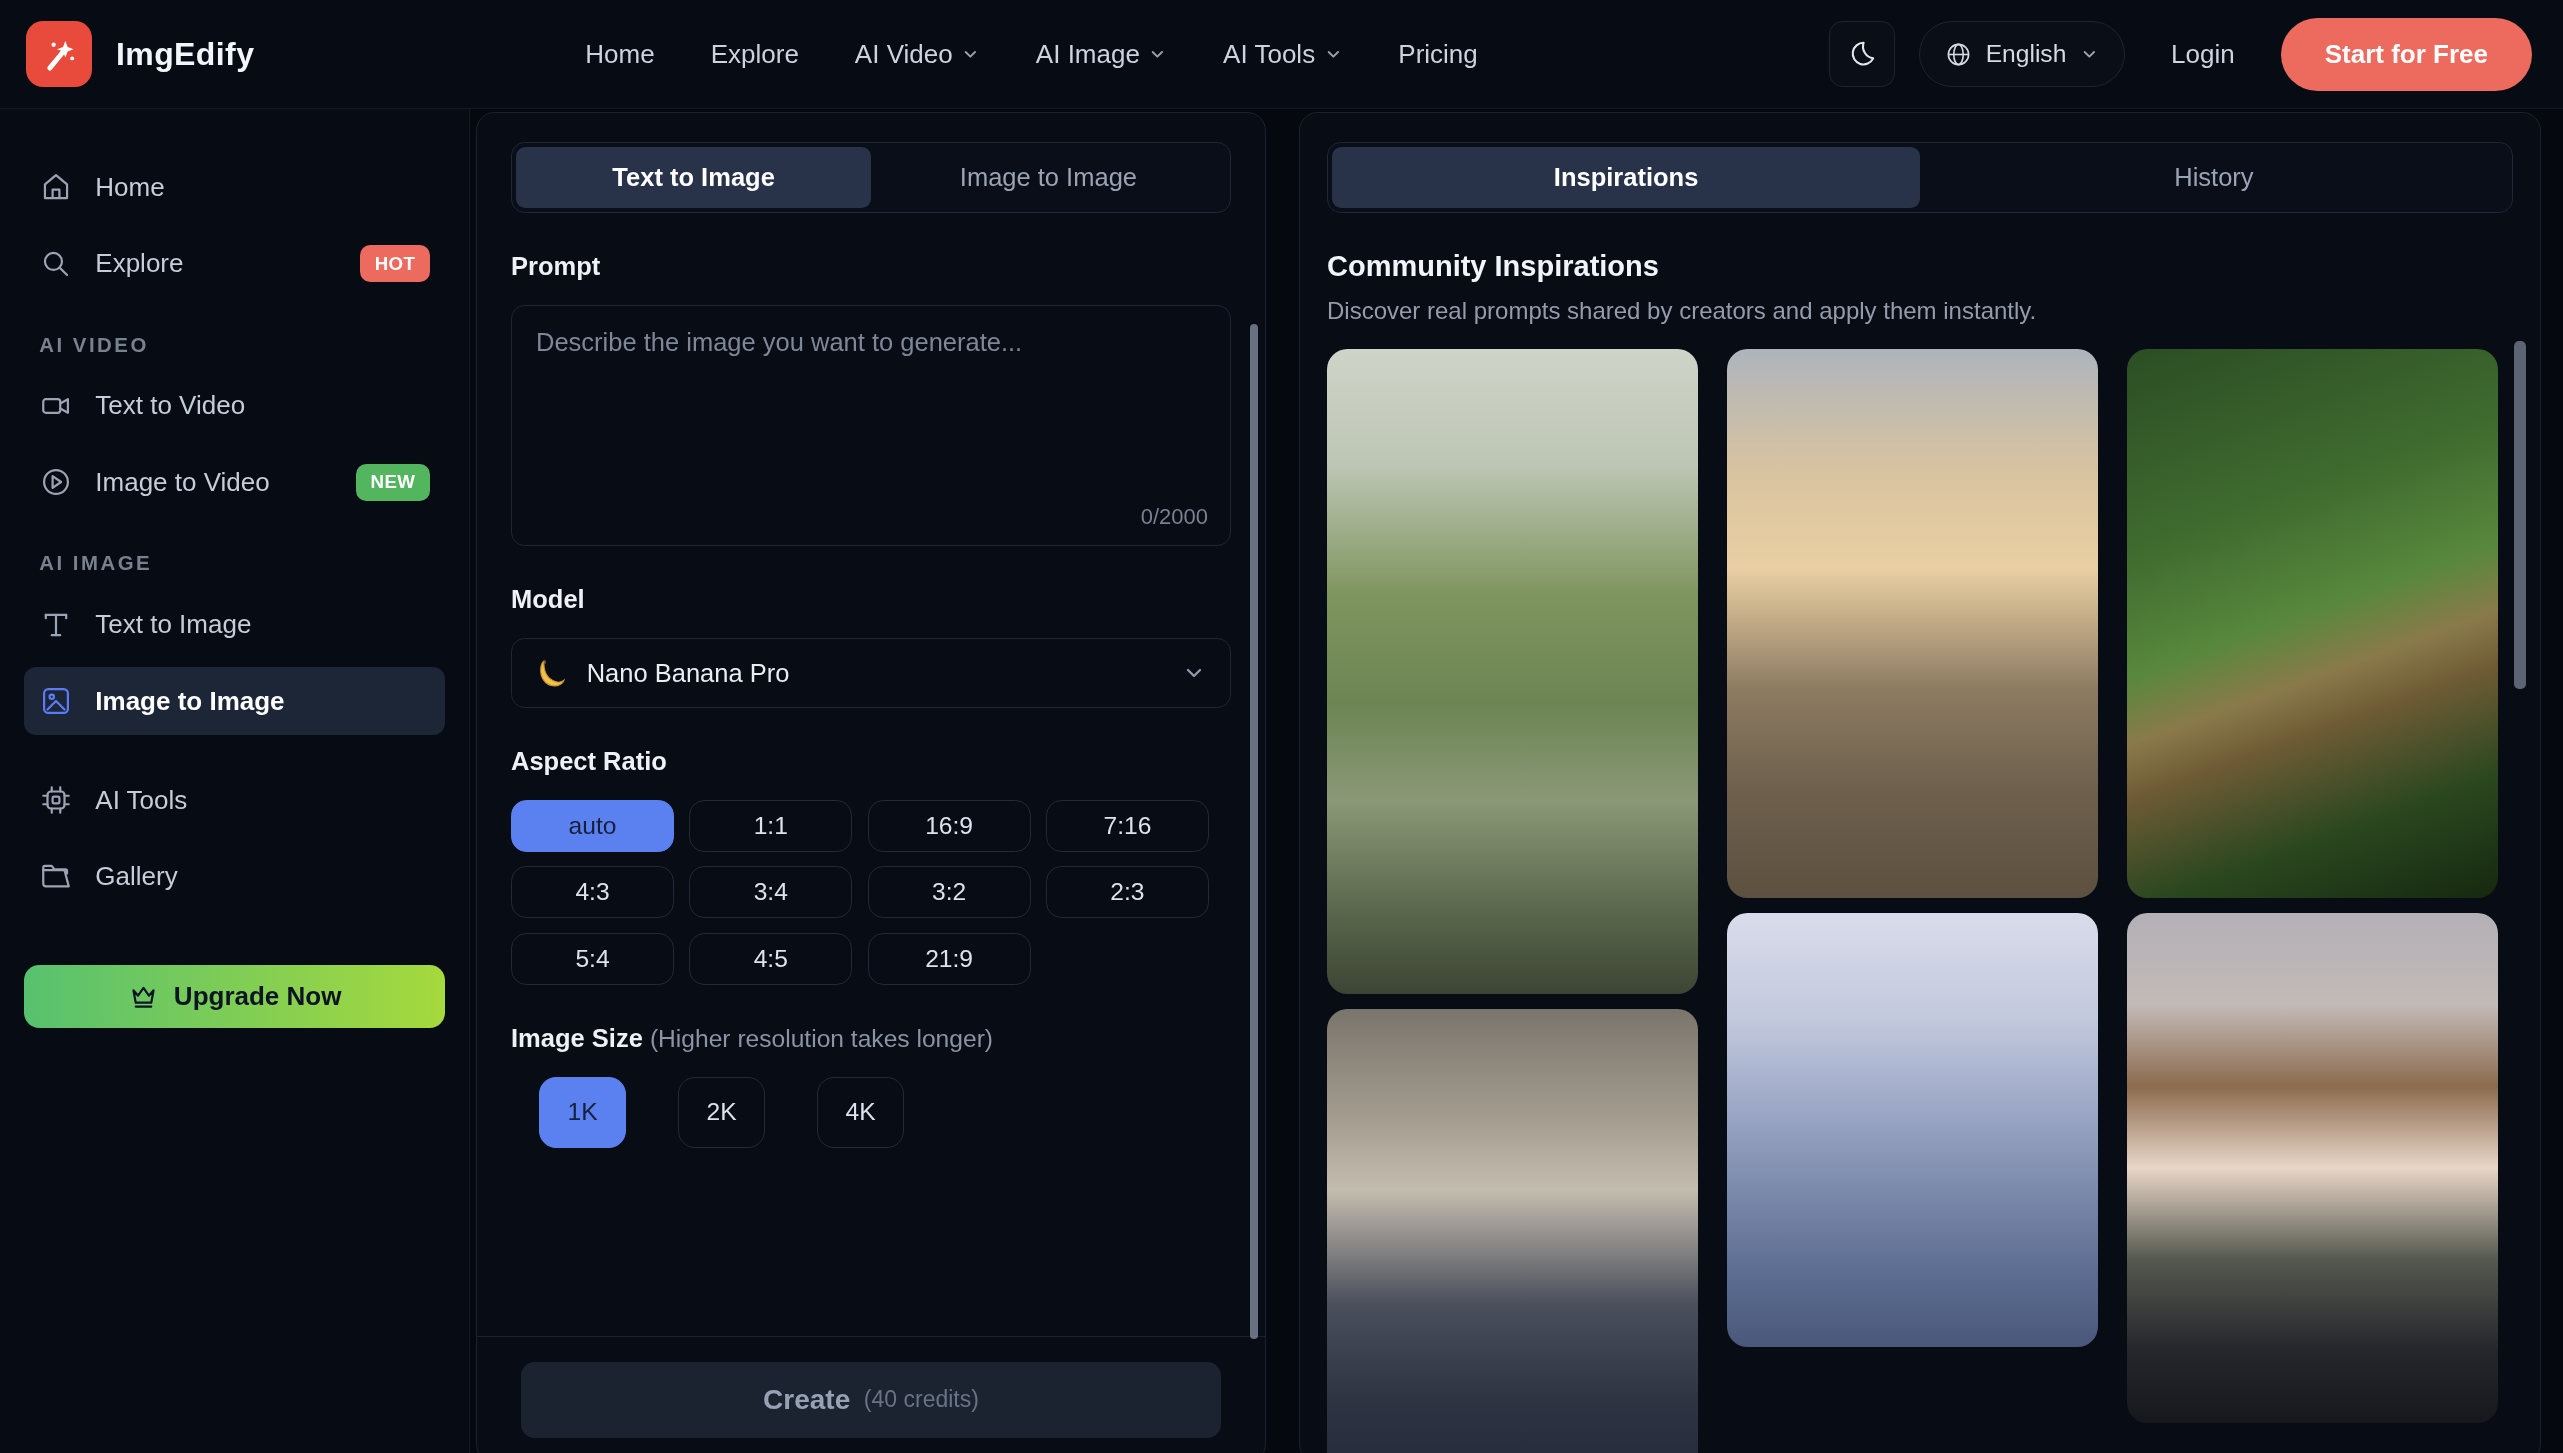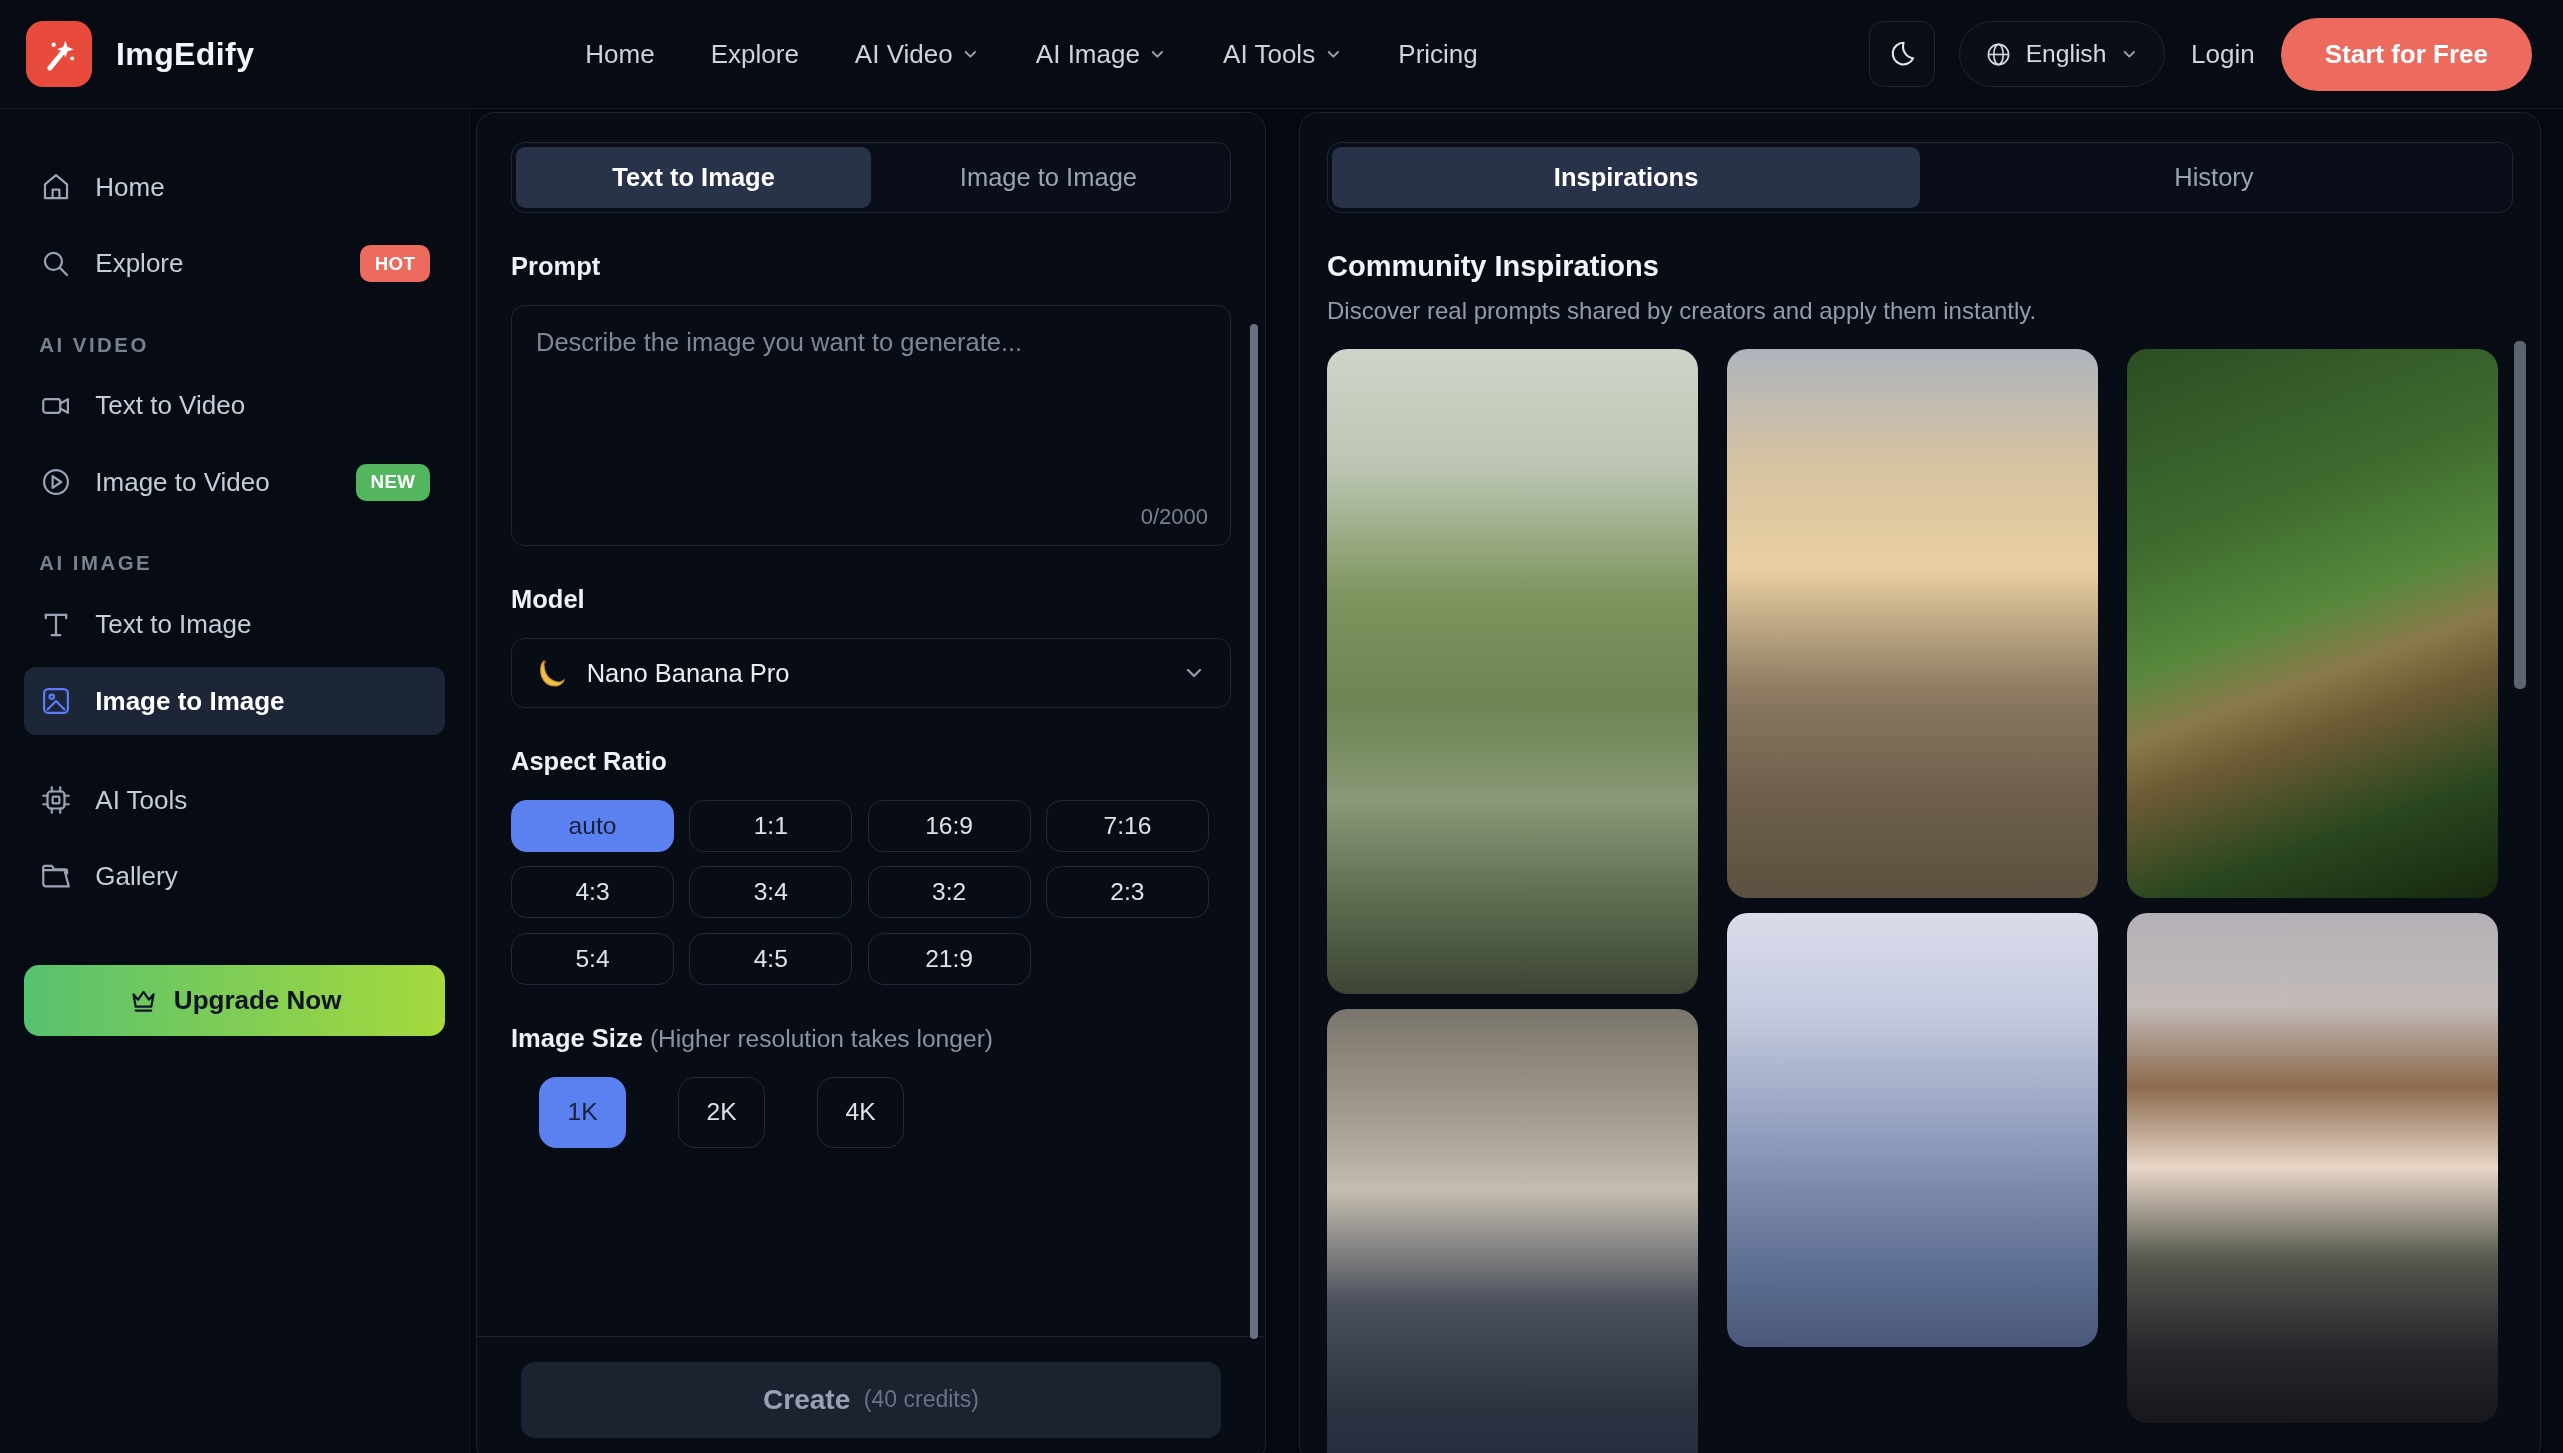--- a/index.html
+++ b/index.html
@@ -34,21 +34,21 @@
   .icon-btn {
     width:66px; height:66px; border-radius:13.6px;
     border:1.7px solid #1d2533; display:flex; align-items:center; justify-content:center;
     color:#e3e8ef; cursor:pointer; background:#0a0e17;
   }
   .lang-pill {
     height:66px; border-radius:33px; border:1.7px solid #1d2533;
     display:flex; align-items:center; gap:13.6px; padding:0 25.5px;
     color:#d6dbe3; font-size:24.6px; cursor:pointer; background:#0a0e17;
   }
-  .login { font-size:26px; color:#ced4de; margin:0 2px; cursor:pointer;text-align:center; }
+  .login { font-size:26px; color:#ced4de; margin:0 22px; cursor:pointer;text-align:center; }
   .cta-btn {
     height:73px; border-radius:37px; padding:0 44px;
     background:#ec6a5e; color:#ffffff; font-size:26px; font-weight:bold;
     display:flex; align-items:center; border:none; cursor:pointer;
   }
 
   
   .sidebar {
     position:absolute; top:109px; left:0; bottom:0; width:470px;
     border-right:0.8px solid #131a27; background:#070b13;
@@ -66,21 +66,21 @@
     margin:36px 0 15.3px 15.3px; font-size:20.4px; font-weight:bold;
     letter-spacing:2.5px; color:#78828f;
   }
   .badge {
     margin-left:auto; font-size:18.7px; font-weight:bold; color:#fff;
     padding:7.6px 14.4px; border-radius:10.2px; letter-spacing:0.4px;
   }
   .badge.hot { background:#ec6a5e; }
   .badge.new { background:#54b55f; }
   .upgrade-btn {
-    margin-top:54px; width:100%; height:71px; border:none; border-radius:15.3px;
+    margin-top:54px; width:100%; height:63px; border:none; border-radius:15.3px;
     background:linear-gradient(90deg,#57c16f,#a6d93c);
     color:#0d1424; font-size:26px; font-weight:bold; font-family:inherit;
     display:flex; align-items:center; justify-content:center; gap:15.3px; cursor:pointer;
   }
 
   
   .panel {
     position:absolute; top:112px; height:1351px;
     background:#070c15; border:1.7px solid #1a2332; border-radius:18.7px;
   }

